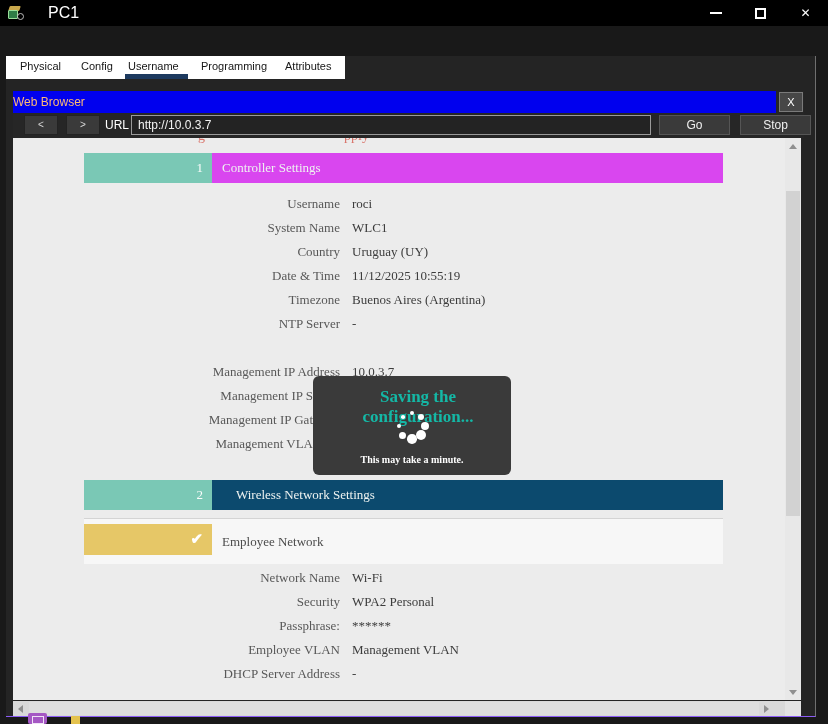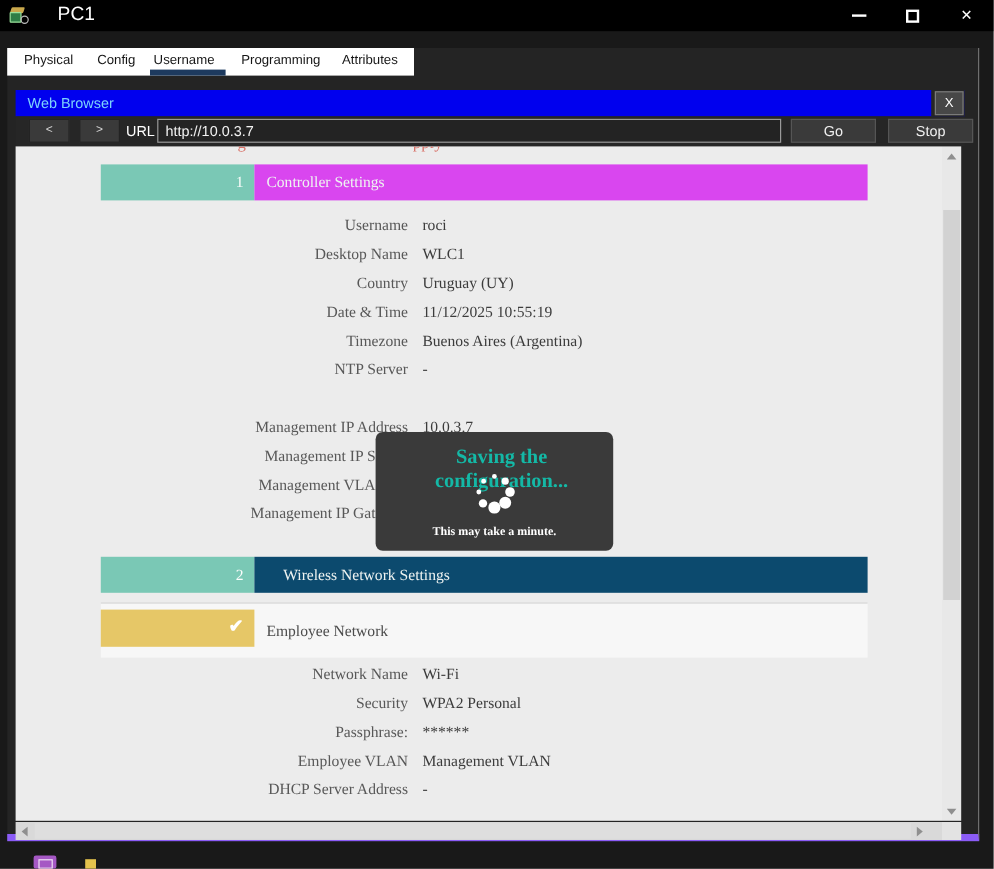--- a/index.html
+++ b/index.html
@@ -12,29 +12,29 @@
   .pc-icon .lid { position:absolute; left:1px; top:0; width:11px; height:5px; background:#c9a84c; transform:skewX(-18deg); border-radius:1px; }
   .pc-icon .scr { position:absolute; left:0; top:4px; width:10px; height:9px; background:#2f7d46; border:1px solid #9adf9a; border-radius:1px; }
   .pc-icon .mag { position:absolute; right:0; bottom:0; width:7px; height:7px; border:1px solid #bbb; border-radius:50%; }
   .win-title { color:#fff; font-size:16px; margin-left:24px; }
   .win-controls { position:absolute; right:0; top:0; height:26px; display:flex; }
   .win-btn { width:45px; height:26px; display:flex; align-items:center; justify-content:center; color:#fff; font-size:12px; }
   .min-glyph { display:block; width:12px; height:2px; background:#fff; }
   .max-glyph { display:block; width:11px; height:11px; border:2px solid #fff; }
 
   
-  .main-frame { position:absolute; left:6px; top:40px; width:810px; height:661px;
-                background:#242424; border-right:1px solid #6f6f6f; border-bottom:6px solid #8b5cf6; }
+  .main-frame { position:absolute; left:6px; top:56px; width:810px; height:661px;
+                background:#242424; border-right:1px solid #6f6f6f; border-bottom:1px solid #8b5cf6; }
   .tabstrip { position:absolute; left:0; top:0; width:339px; height:23px; background:#fff; }
   .tab { position:absolute; top:4px; font-size:11px; color:#161616; }
   .tab-underline { position:absolute; left:119px; top:18px; width:63px; height:5px; }
 
   
   .b-titlebar { position:absolute; left:7px; top:35px; width:791px; height:22px; }
-  .b-title { color:#7dd3fc; font-size:12px; line-height:22px; padding-left:10px; }
+  .b-title { color:#fdba74; font-size:12px; line-height:22px; }
   .b-title-corner { position:absolute; left:770px; top:35px; width:28px; height:22px; background:#262626; }
   .b-close { position:absolute; left:773px; top:36px; width:24px; height:20px; background:#474747; border:1px solid #7a7a7a;
              color:#fff; font-size:11px; text-align:center; line-height:18px; }
   .toolbar { position:absolute; left:7px; top:57px; width:791px; height:25px; background:#262626; }
   .nav-btn { position:absolute; top:2px; width:34px; height:20px; background:#3a3a3a; border:1px solid #232323;
              color:#d8d8d8; font-size:10px; text-align:center; line-height:18px; }
   .url-label { position:absolute; left:92px; top:2px; color:#fff; font-size:12px; line-height:20px; }
   .url-field { position:absolute; left:118px; top:2px; width:520px; height:20px; background:#232323; border:1px solid #9a9a9a;
                color:#f2f2f2; font-size:12px; line-height:18px; padding-left:6px; }
   .go-btn   { position:absolute; left:646px; top:2px; width:71px; height:20px; background:#3a3a3a; border:1px solid #555;
@@ -148,21 +148,21 @@
       <div class="sec-num" style="background: rgb(122, 200, 181);">1</div>
       <div class="sec-title" style="background: #d946ef;">Controller Settings</div>
     </div>
 
     <div class="fgroup" style="top:54px">
       <div class="frow">
           <span class="flabel">Username</span>
           <span class="fval">roci</span>
         </div>
       <div class="frow">
-          <span class="flabel">Desktop Name</span>
+          <span class="flabel">System Name</span>
           <span class="fval">WLC1</span>
         </div>
       <div class="frow">
           <span class="flabel">Country</span>
           <span class="fval">Uruguay (UY)</span>
         </div>
       <div class="frow">
           <span class="flabel">Date &amp; Time</span>
           <span class="fval">11/12/2025 10:55:19</span>
         </div>
@@ -178,24 +178,24 @@
 
     <div class="fgroup" style="top:222px">
       <div class="frow">
           <span class="flabel">Management IP Address</span>
           <span class="fval">10.0.3.7</span>
         </div>
       <div class="frow">
           <span class="flabel-trunc">Management IP S</span>
         </div>
       <div class="frow">
+          <span class="flabel-trunc">Management IP Gat</span>
+        </div>
+      <div class="frow">
           <span class="flabel-trunc">Management VLA</span>
-        </div>
-      <div class="frow">
-          <span class="flabel-trunc">Management IP Gat</span>
         </div>
     </div>
 
     <div class="sec-header" style="top:342px">
       <div class="sec-num" style="background: rgb(122, 200, 181);">2</div>
       <div class="sec-title" style="background: #0c4a6e; padding-left: 24px;">Wireless Network Settings</div>
     </div>
 
     <div class="emp-row">
       <div class="emp-badge" style="background: rgb(230, 199, 103);">

